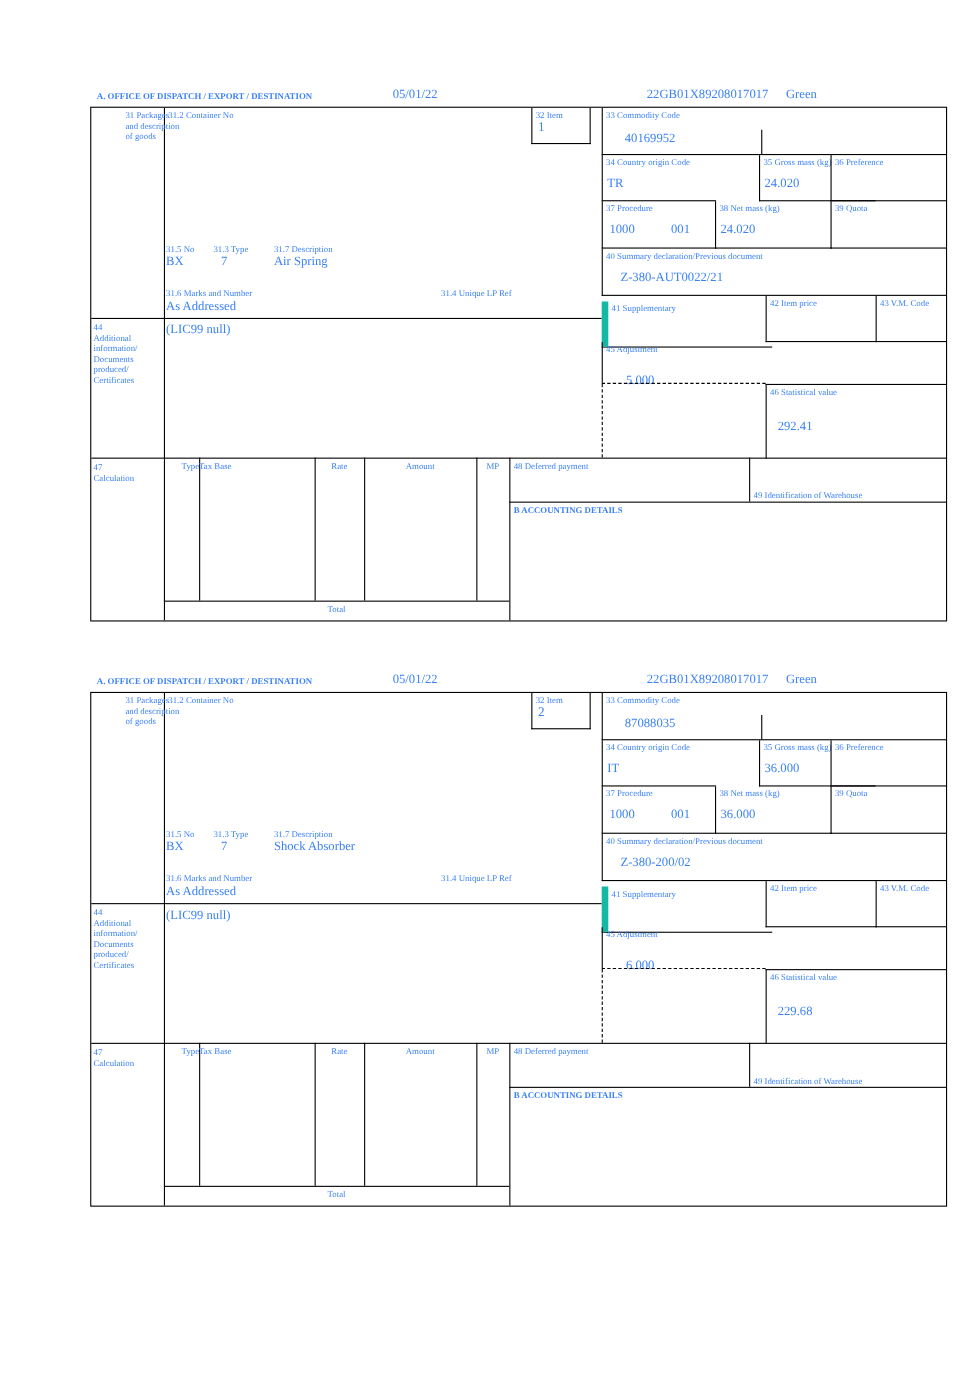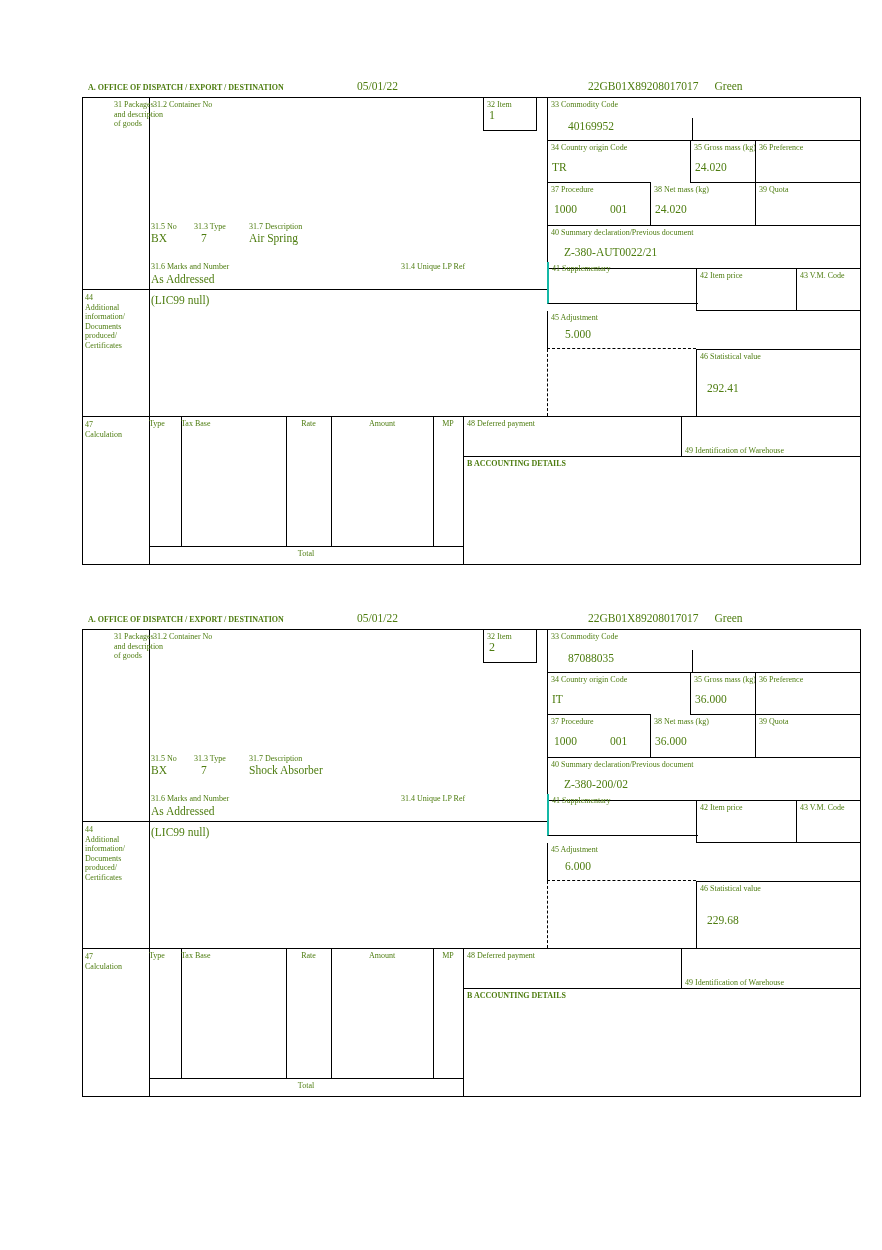--- a/index.html
+++ b/index.html
@@ -1,18 +1,18 @@
 <!DOCTYPE html>
 <html><head>
 <meta charset="utf-8">
 <style>
   html,body{margin:0;padding:0;}
   body{background:#fff;}
   #page{position:relative;width:882px;height:1250px;background:#ffffff;
-        font-family:"Liberation Serif","DejaVu Serif",serif;color:#4d7c0f;overflow:hidden;}
+        font-family:"Liberation Serif","DejaVu Serif",serif;color:#3b82f6;overflow:hidden;}
   .section{position:absolute;left:0;width:882px;height:500px;}
   .sec1{top:80px;}
   .sec2{top:612px;}
   .t{position:absolute;white-space:nowrap;}
   .wrap{white-space:normal;}
   .lbl{font-size:8px;line-height:1.2;}
   .val{font-size:11.5px;line-height:1.1;}
   .b{font-weight:bold;}
   .ln{position:absolute;}
   .bx{position:absolute;}
@@ -49,41 +49,41 @@
   .box37{left:464px;top:85px;width:103px;height:42px;border-left:1px solid #000;border-bottom:1px solid #000;}
   .box38{left:567px;top:85px;width:105px;height:42px;border-left:1px solid #000;border-bottom:1px solid #000;}
   .box39{left:672px;top:85px;right:0;height:42px;border-left:1px solid #000;border-bottom:1px solid #000;}
   .vcell{left:4px;top:20px;}
   .v37a{left:6px;top:20px;}
   .v37b{left:62px;top:20px;}
 
   .box40{left:464px;top:128px;right:0;height:42px;border-left:1px solid #000;border-bottom:1px solid #000;}
   .v40{left:16px;top:20px;}
 
-  .box41{left:464px;top:164px;width:149px;height:41px;border-left:2px solid #14b8a6;border-bottom:1px solid #000;}
+  .box41{left:464px;top:176px;width:149px;height:41px;border-left:6px solid #14b8a6;border-bottom:1px solid #000;}
   .box42{left:613px;top:171px;width:100px;height:41px;border-left:1px solid #000;border-bottom:1px solid #000;}
   .box43{left:713px;top:171px;right:0;height:41px;border-left:1px solid #000;border-bottom:1px solid #000;}
   .v41{left:16px;top:20px;margin-top:46px;}
 
   .box45{left:464px;top:213px;right:0;height:37px;border-left:1px solid #000;}
   .dash45{left:464px;top:250px;width:149px;border-top:1px dashed #000;}
   .dashv46{left:464px;top:251px;height:67px;border-left:1px dashed #000;}
   .box46{left:613px;top:251px;right:0;height:67px;border-left:1px solid #000;border-top:1px solid #000;}
   .v46{left:10px;top:32px;}
 
   .tcol1{left:98px;top:318px;height:130px;border-left:1px solid #000;}
   .tcol2{left:203px;top:318px;height:130px;border-left:1px solid #000;}
   .tcol3{left:248px;top:318px;height:130px;border-left:1px solid #000;}
   .tcol4{left:350px;top:318px;height:130px;border-left:1px solid #000;}
   .tright{left:380px;top:318px;height:148px;border-left:1px solid #000;}
   .trow-total{left:66px;top:448px;width:314px;border-top:1px solid #000;}
   .v4849{left:598px;top:318px;height:40px;border-left:1px solid #000;}
   .h48b{left:380px;top:358px;width:397px;border-top:1px solid #000;}
 
-  .th-type{left:66px;top:321px;width:32px;text-align:left;}
+  .th-type{left:66px;top:321px;width:32px;text-align:right;}
   .th-taxbase{left:98px;top:321px;width:105px;}
   .th-rate{left:203px;top:321px;width:45px;text-align:center;}
   .th-amount{left:248px;top:321px;width:102px;text-align:center;}
   .th-mp{left:350px;top:321px;width:30px;text-align:center;}
   .lbl48{left:384px;top:321px;}
   .lbl49{left:602px;top:321px;margin-top:27px;}
   .lbl-acct{left:384px;top:361px;}
   .total{left:66px;top:451px;width:314px;text-align:center;}
 
   .lbl315{left:68px;top:124px;}

